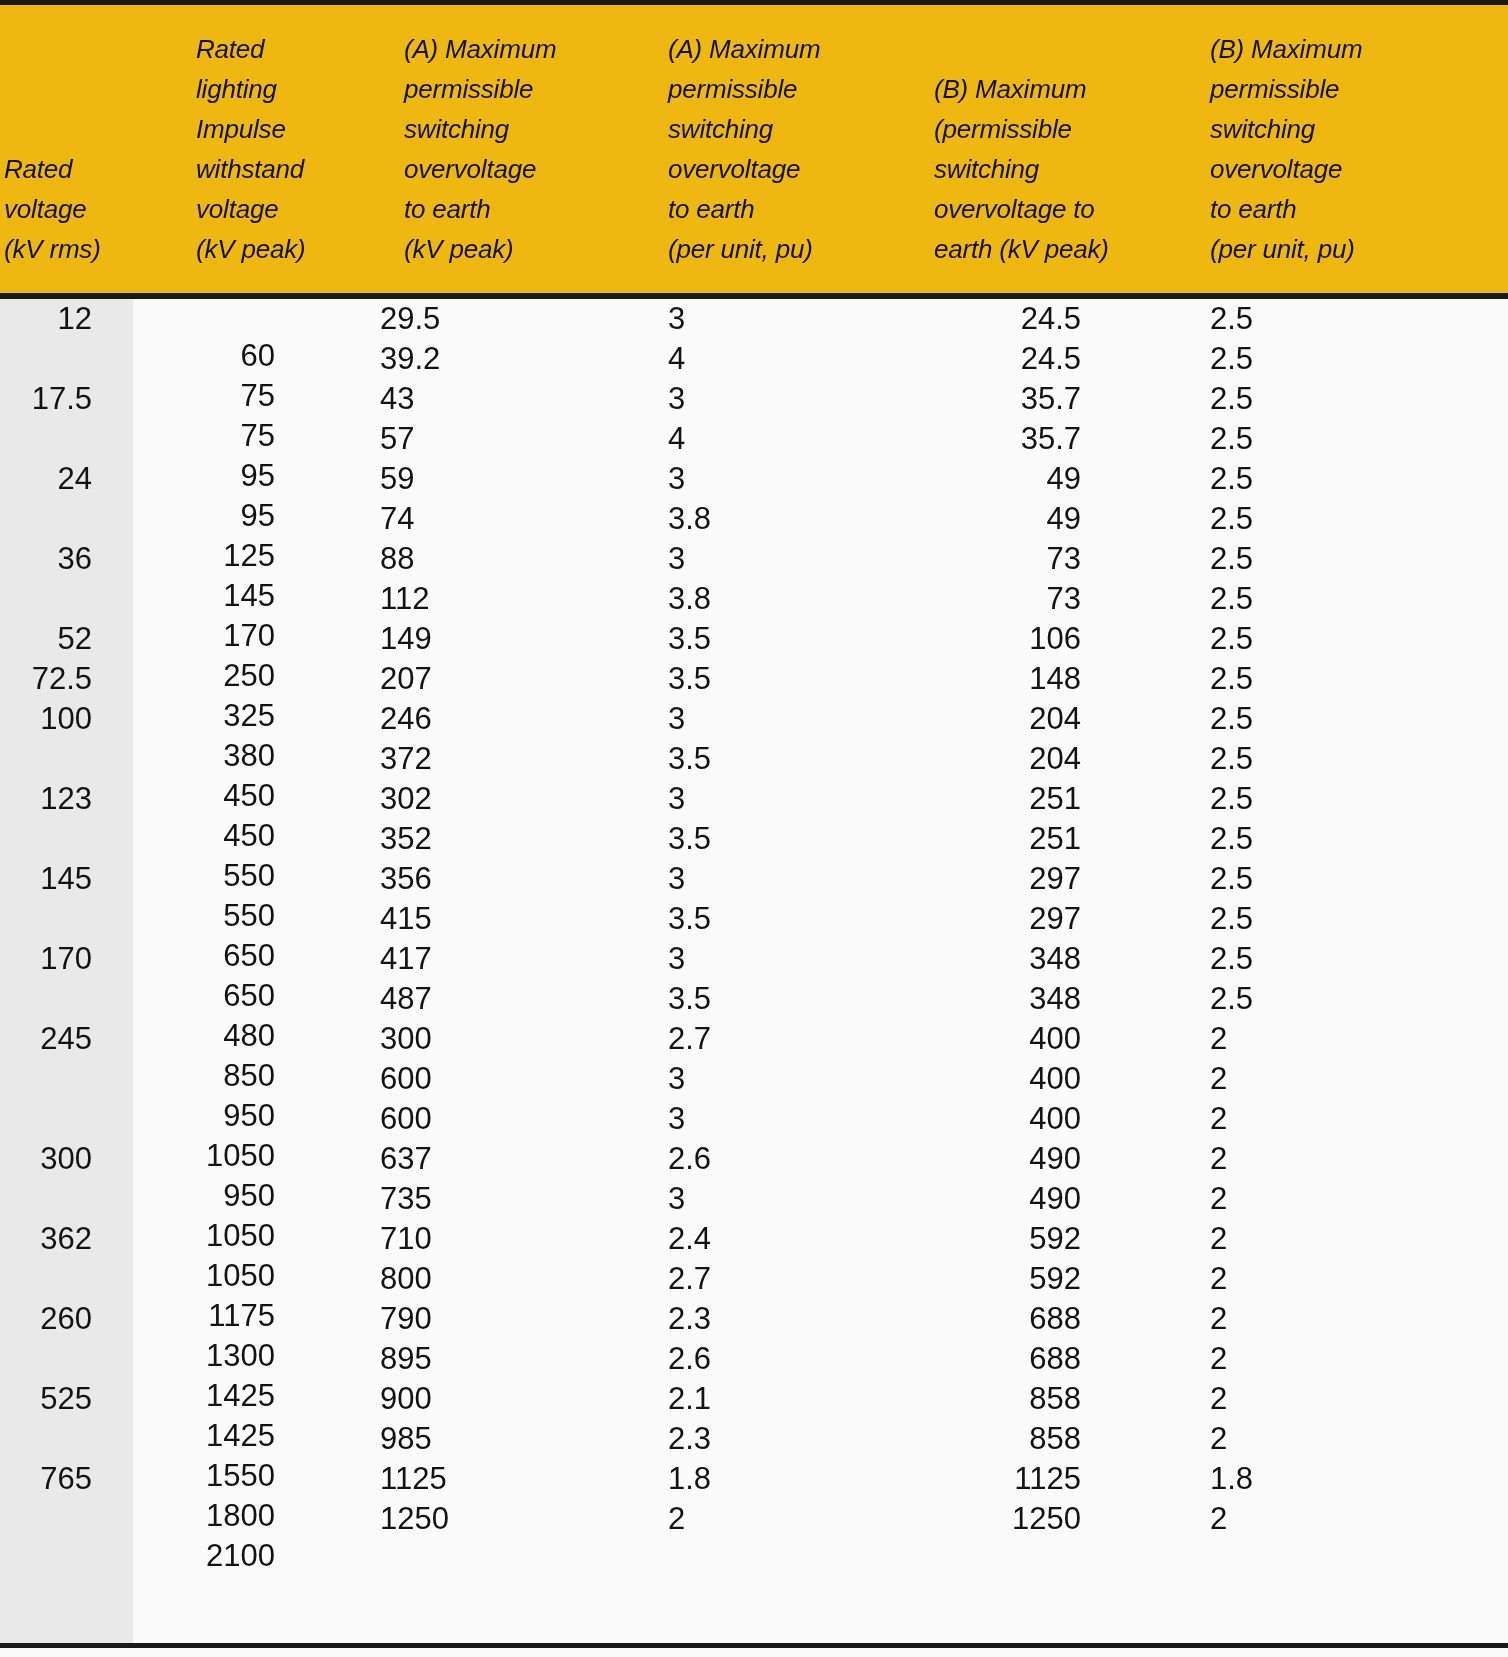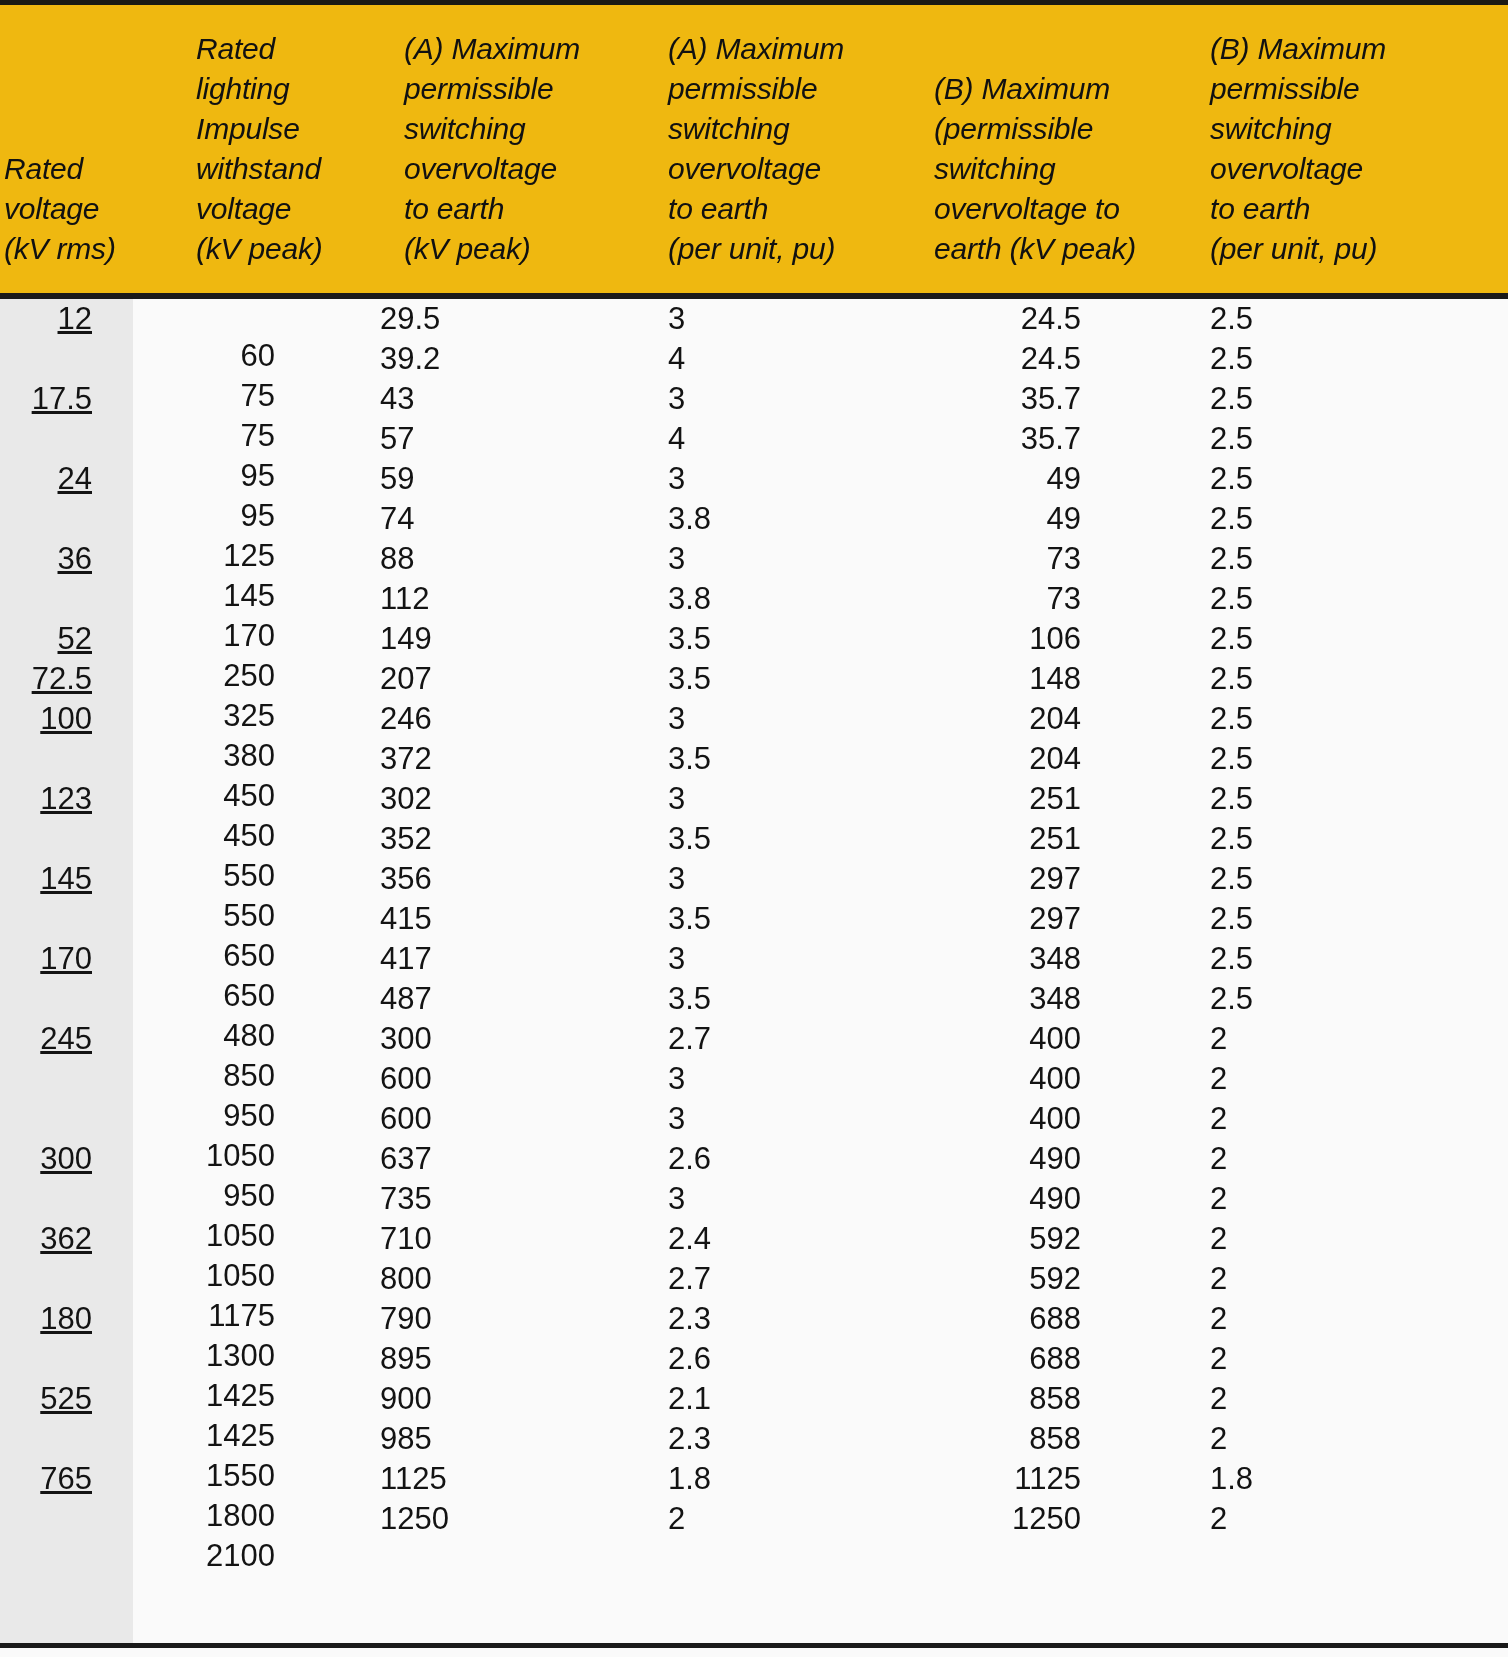--- a/index.html
+++ b/index.html
@@ -72,21 +72,21 @@
   .header-cells {
     position: absolute;
     top: 5px; left: 0;
     width: 1508px;
     height: 288px;
   }
   .hcell {
     position: absolute;
     bottom: 24px;
     font-style: italic;
-    font-size: 30px;
+    font-size: 26px;
     line-height: 40px;
     color: #111111;
     white-space: pre-line;
     letter-spacing: -0.2px;
   }
   .hcell.c0 { left: 4px;    width: 180px; }
   .hcell.c1 { left: 196px;  width: 200px; }
   .hcell.c2 { left: 404px;  width: 255px; }
   .hcell.c3 { left: 668px;  width: 262px; }
   .hcell.c4 { left: 934px;  width: 240px; }
@@ -103,21 +103,21 @@
     width: 1508px;
   }
   .dcell {
     position: absolute;
     font-size: 31px;
     line-height: 40px;
     color: #131313;
     white-space: nowrap;
   }
   
-  .dcell.k0 { left: 0px;   width: 92px;  text-align: right; text-decoration: underline; }
+  .dcell.k0 { left: 0px;   width: 92px;  text-align: right; }
   
   .dcell.k1 { left: 150px; width: 125px; text-align: right; margin-top: 37px; }
   .dcell.k2 { left: 380px; width: 125px; text-align: left; }
   .dcell.k3 { left: 668px; width: 120px; text-align: left; }
   .dcell.k4 { left: 951px; width: 130px; text-align: right; }
   .dcell.k5 { left: 1210px; width: 120px; text-align: left; }
 </style>
 </head>
 <body>
 
@@ -360,21 +360,21 @@
       </div>
       <div class="drow">
         <div class="dcell k0"></div>
         <div class="dcell k1">1175</div>
         <div class="dcell k2">800</div>
         <div class="dcell k3">2.7</div>
         <div class="dcell k4">592</div>
         <div class="dcell k5">2</div>
       </div>
       <div class="drow">
-        <div class="dcell k0">180</div>
+        <div class="dcell k0">260</div>
         <div class="dcell k1">1300</div>
         <div class="dcell k2">790</div>
         <div class="dcell k3">2.3</div>
         <div class="dcell k4">688</div>
         <div class="dcell k5">2</div>
       </div>
       <div class="drow">
         <div class="dcell k0"></div>
         <div class="dcell k1">1425</div>
         <div class="dcell k2">895</div>

